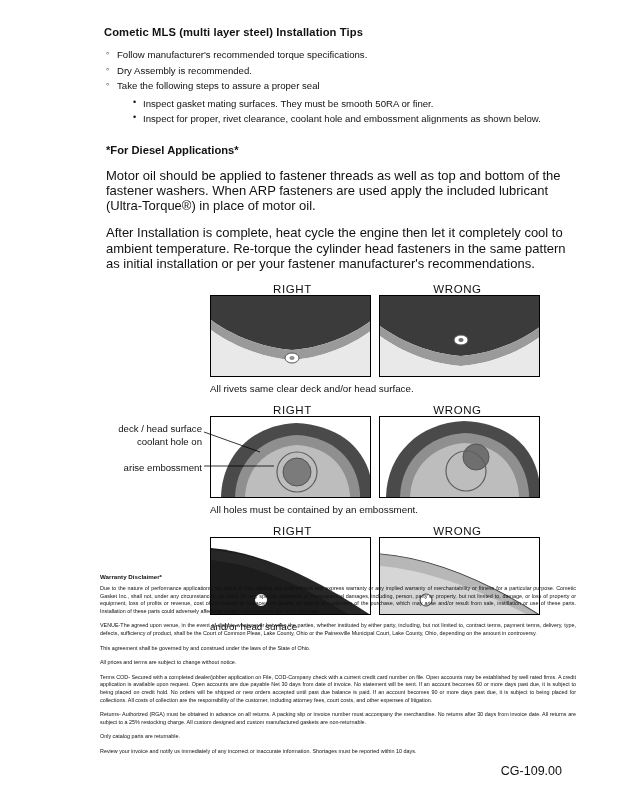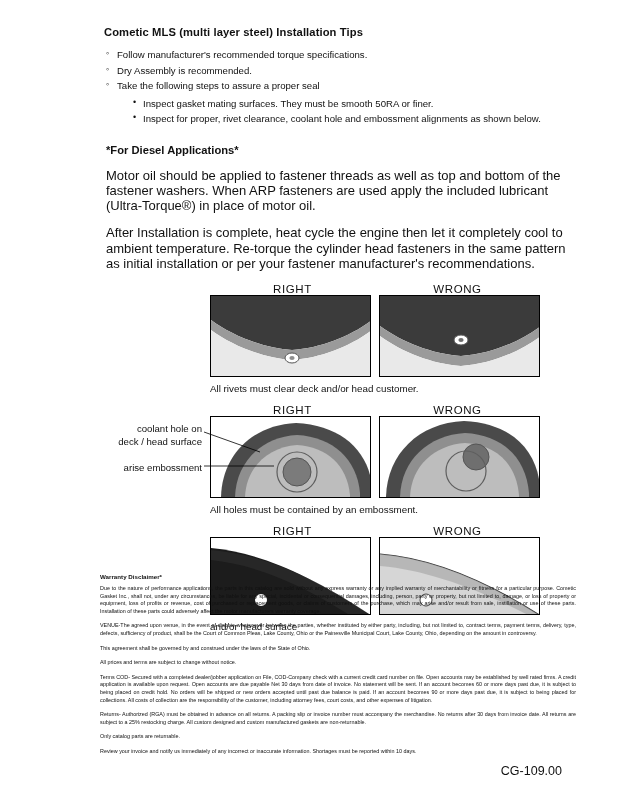--- a/index.html
+++ b/index.html
@@ -196,21 +196,21 @@
         <svg width="161" height="82" viewBox="0 0 161 82">
           <rect x="0" y="0" width="161" height="82" fill="#ffffff"></rect>
           <path d="M0,0 H161 V30 C140,46 110,58 81,60 C52,58 22,46 0,30 Z" fill="#3b3b3b"></path>
           <path d="M0,30 C22,46 52,58 81,60 C110,58 140,46 161,30 V40 C140,56 110,68 81,70 C52,68 22,56 0,40 Z" fill="#9a9a9a"></path>
           <path d="M0,40 C22,56 52,68 81,70 C110,68 140,56 161,40 V82 H0 Z" fill="#e9e9e9"></path>
           <ellipse cx="81" cy="44" rx="7" ry="5" fill="#ffffff" stroke="#555" stroke-width="1"></ellipse>
           <ellipse cx="81" cy="44" rx="2.6" ry="1.9" fill="#6d6d6d"></ellipse>
         </svg>
       </div>
     </div>
-    <div class="caption">All rivets must clear deck and/or head customer.</div>
+    <div class="caption">All rivets same clear deck and/or head surface.</div>
   </div>
 
   <div class="fig-section" style="position:relative;">
     <div class="fig-labels">
       <div>RIGHT</div>
       <div>WRONG</div>
     </div>
     <div class="fig-row">
       <div class="panel">
         <svg width="161" height="82" viewBox="0 0 161 82">
@@ -229,22 +229,22 @@
           <path d="M20,82 C20,44 48,18 85,16 C122,18 146,40 149,76 L149,82 Z" fill="#8f8f8f"></path>
           <path d="M30,82 C30,50 54,28 85,26 C116,28 136,46 139,78 L139,82 Z" fill="#bdbdbd"></path>
           <circle cx="96" cy="40" r="13" fill="#6f6f6f" stroke="#555" stroke-width="1"></circle>
           <circle cx="86" cy="54" r="20" fill="none" stroke="#5e5e5e" stroke-width="1.2"></circle>
         </svg>
       </div>
     </div>
     <div class="caption">All holes must be contained by an embossment.</div>
 
     <div class="callouts" style="left:0px; top:18px; width:160px;">
+      <div>deck / head surface</div>
       <div>coolant hole on</div>
-      <div>deck / head surface</div>
     </div>
     <div class="callouts" style="left:0px; top:57px; width:160px;">
       <div>arise embossment</div>
     </div>
     <svg style="position:absolute; left:0; top:0; pointer-events:none;" width="340" height="130">
       <line x1="162" y1="28" x2="218" y2="48" stroke="#000" stroke-width="0.8"></line>
       <line x1="162" y1="62" x2="232" y2="62" stroke="#000" stroke-width="0.8"></line>
     </svg>
   </div>
 

